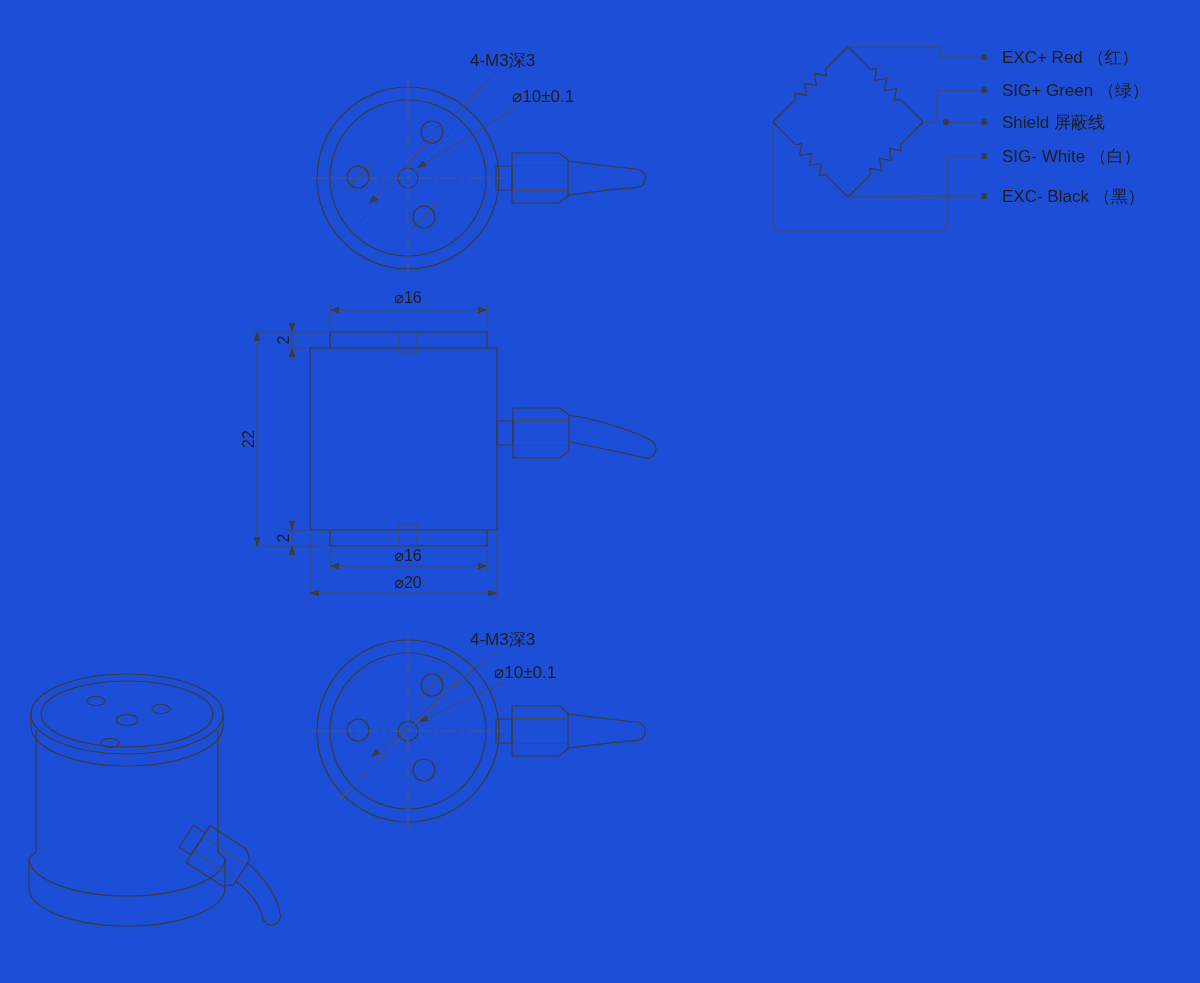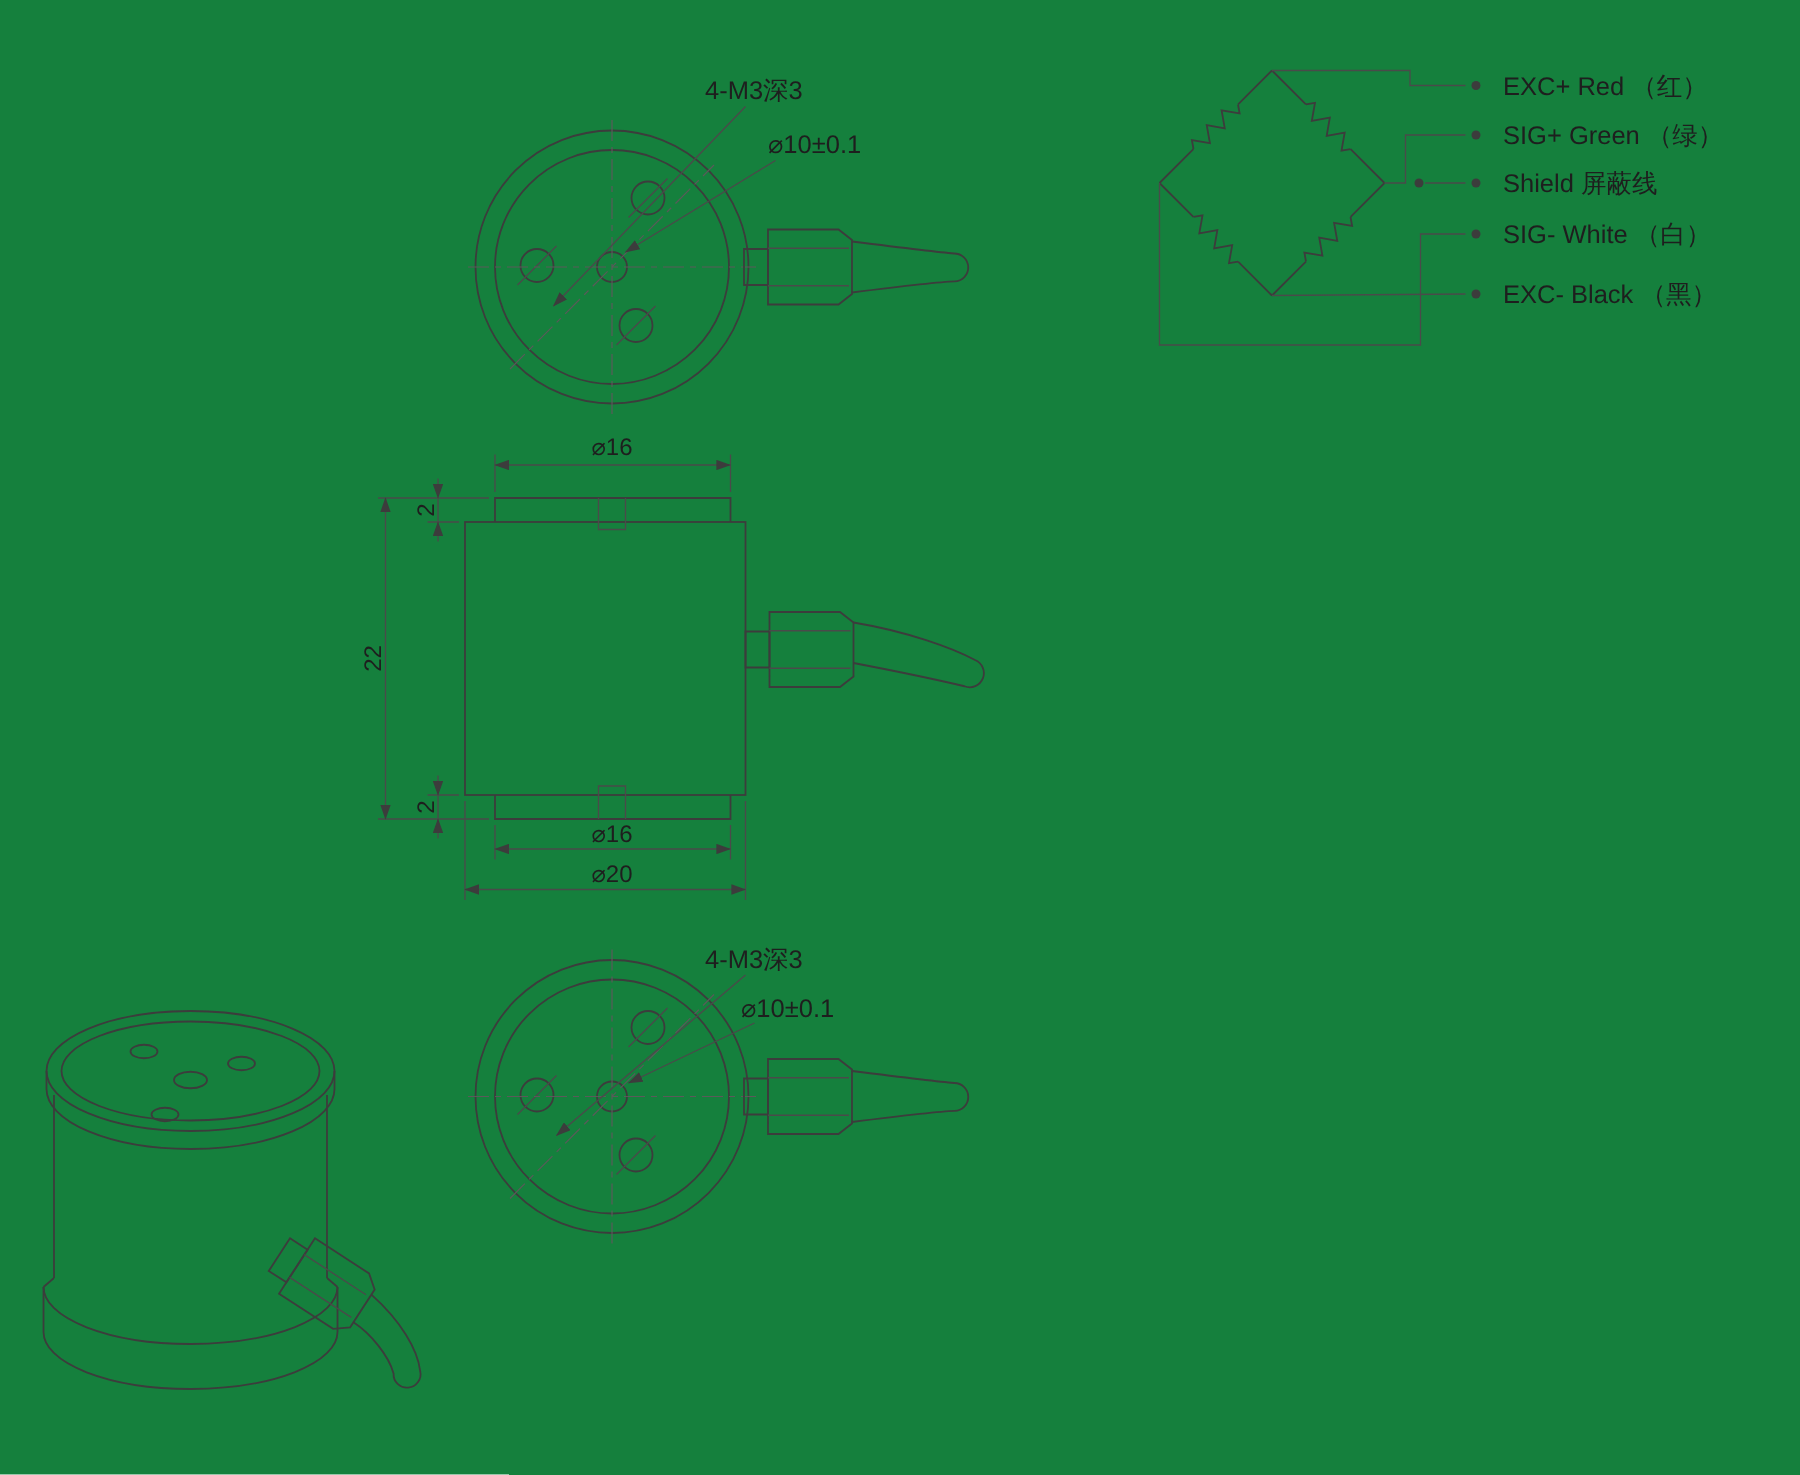--- a/index.html
+++ b/index.html
@@ -1,16 +1,16 @@
 <!DOCTYPE html>
 <html><head>
 <meta charset="utf-8">
 <style>
   html,body{margin:0;padding:0;background:#ffffff;}
-  .sheet{position:relative;width:1200px;height:983px;background:#15803d;
+  .sheet{position:relative;width:1200px;height:983px;background:#1d4ed8;
          font-family:"Liberation Sans","DejaVu Sans",sans-serif;overflow:hidden;}
   svg{position:absolute;left:0;top:0;}
   .ln{stroke:#3c3c3c;stroke-width:1.2;fill:none;}
   .thin{stroke:#4a4a4a;stroke-width:0.9;fill:none;}
   .dash{stroke:#5a5a5a;stroke-width:0.8;fill:none;stroke-dasharray:14 4 4 4;}
   text{fill:#1e1e1e;}
   .dim{font-size:16px;}
   .lbl{font-size:17px;}
   .wlbl{font-size:17px;}
 </style>

